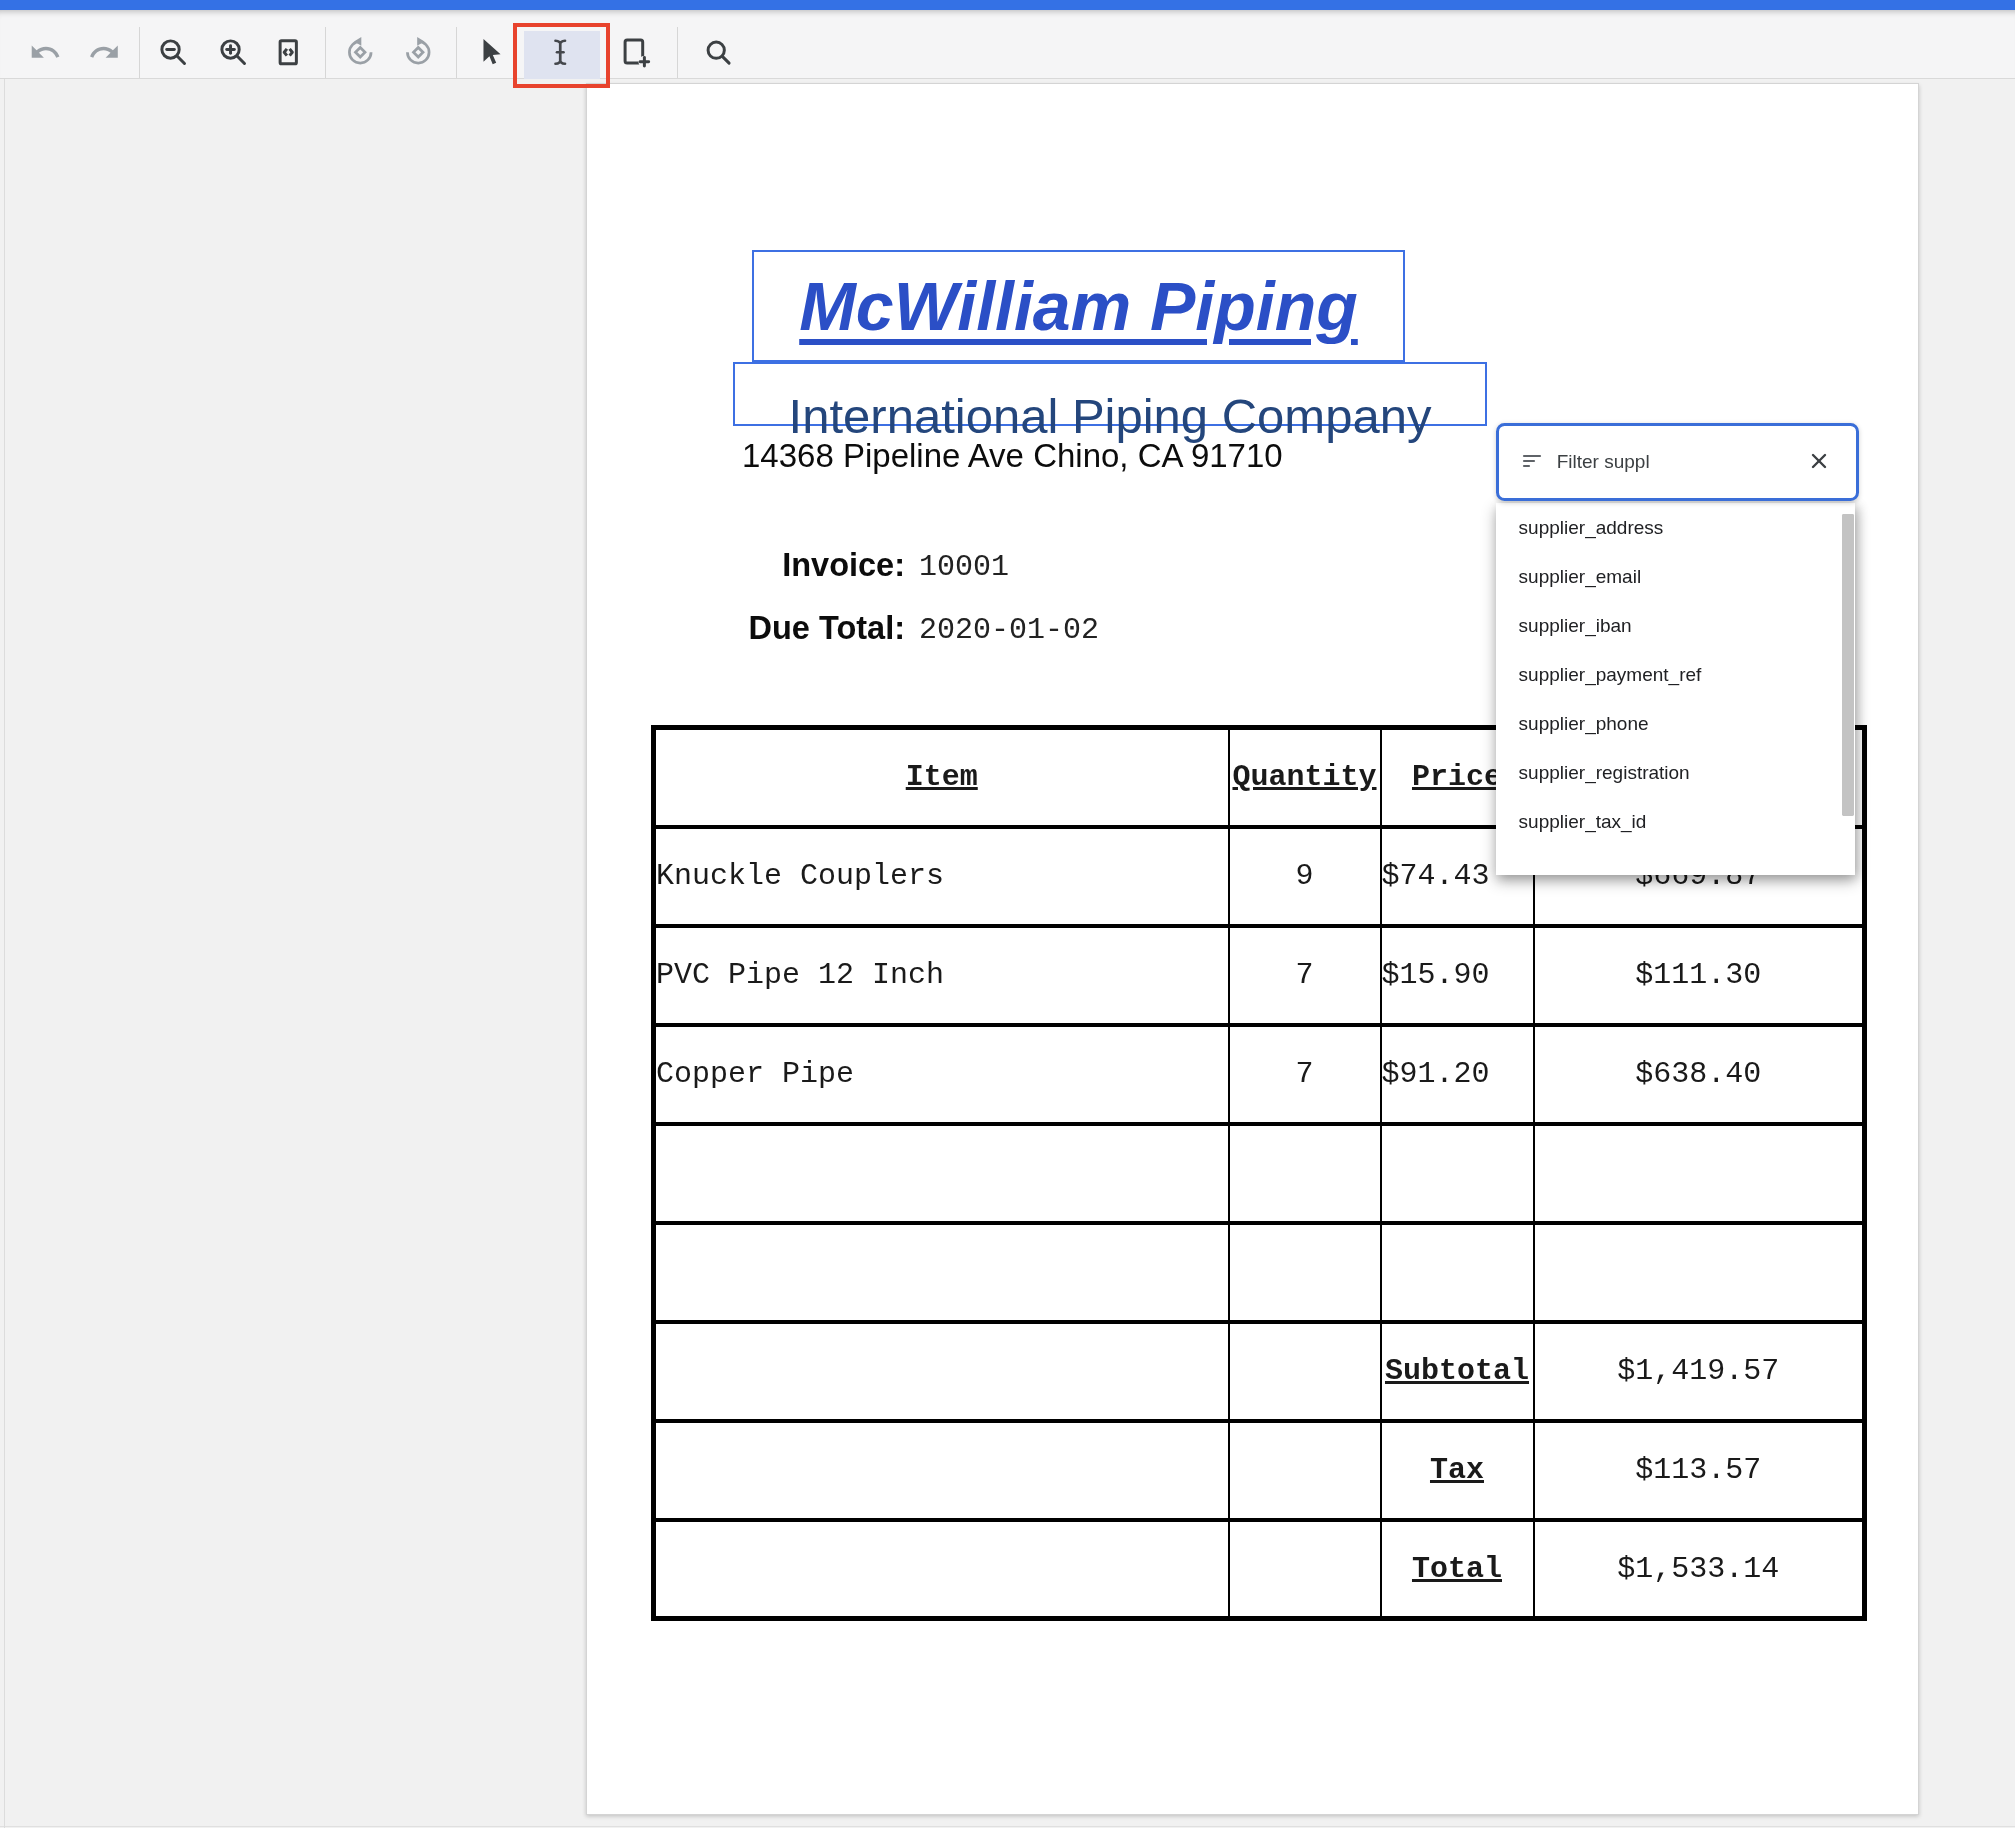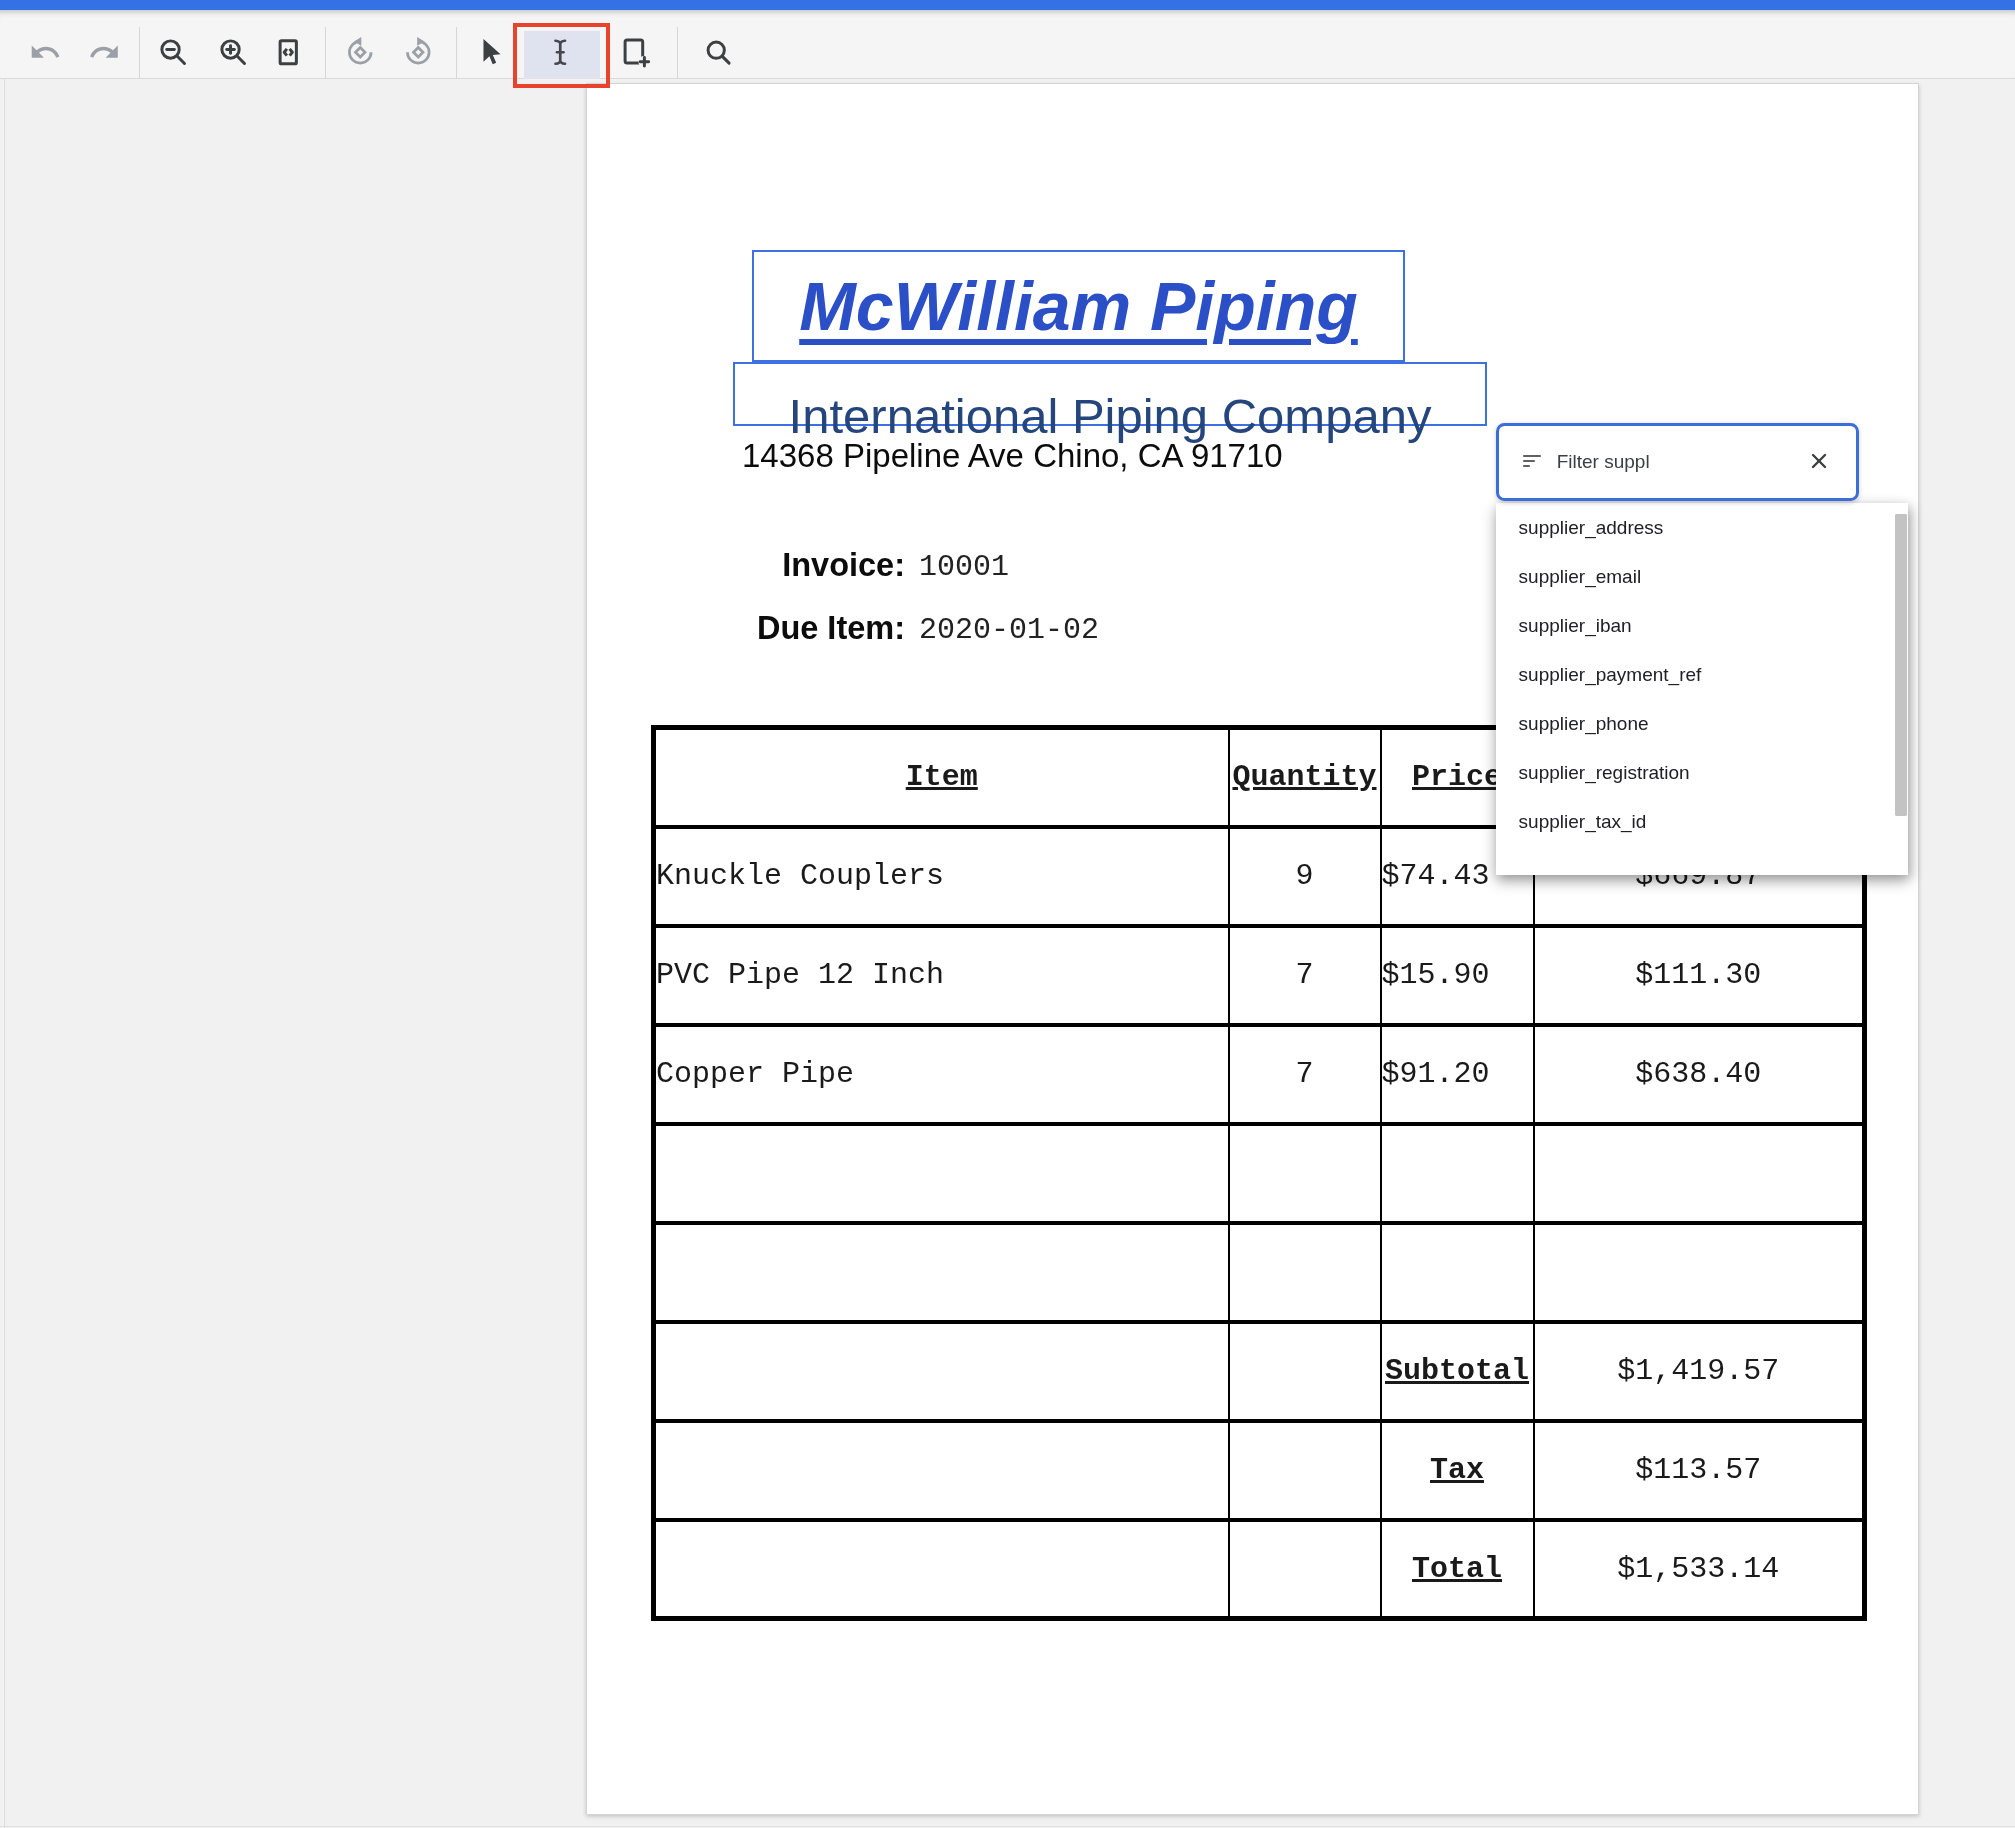--- a/index.html
+++ b/index.html
@@ -136,21 +136,21 @@
     margin-left: 12.7px; font-size: 19px; color: #3c4043; white-space: nowrap;
     flex: 1 1 auto;
   }
   .filter-close {
     margin-right: 25.4px; width: 24px; height: 24px; flex: 0 0 auto;
     background: none; border: none; padding: 0; cursor: pointer;
     display: flex; align-items: center; justify-content: center;
   }
   .filter-close svg { width: 24px; height: 24px; }
   .option-list {
-    position: absolute; left: 1496px; top: 503px; width: 412px; height: 372px;
+    position: absolute; left: 1496px; top: 503px; width: 359px; height: 372px;
     background: #fff; overflow: hidden;
     box-shadow: 0 5.7px 14px rgba(0,0,0,0.30), 2.8px 2.8px 10px rgba(0,0,0,0.18);
     z-index: 20;
   }
   .option-item {
     height: 49px; display: flex; align-items: center; padding-left: 22.6px;
     font-size: 19px; color: #202124; cursor: pointer; white-space: nowrap;
   }
   .option-item.selected { background: #f1f1f1; font-weight: bold; }
   .list-scrollbar {
@@ -282,21 +282,21 @@
   </div>
 
   <div class="ann-box box-subtitle">
     <span class="doc-subtitle">International Piping Company</span>
   </div>
 
   <div class="doc-address">14368 Pipeline Ave Chino, CA 91710</div>
 
   <div class="field-label inv-label">Invoice:</div>
   <div class="field-value inv-value">10001</div>
-  <div class="field-label due-label">Due Item:</div>
+  <div class="field-label due-label">Due Total:</div>
   <div class="field-value due-value">2020-01-02</div>
 
   <table class="doc-table">
     <colgroup>
       <col style="width:575px">
         <col style="width:152px">
         <col style="width:153px">
         <col style="width:331px">
     </colgroup>
     <tbody>

